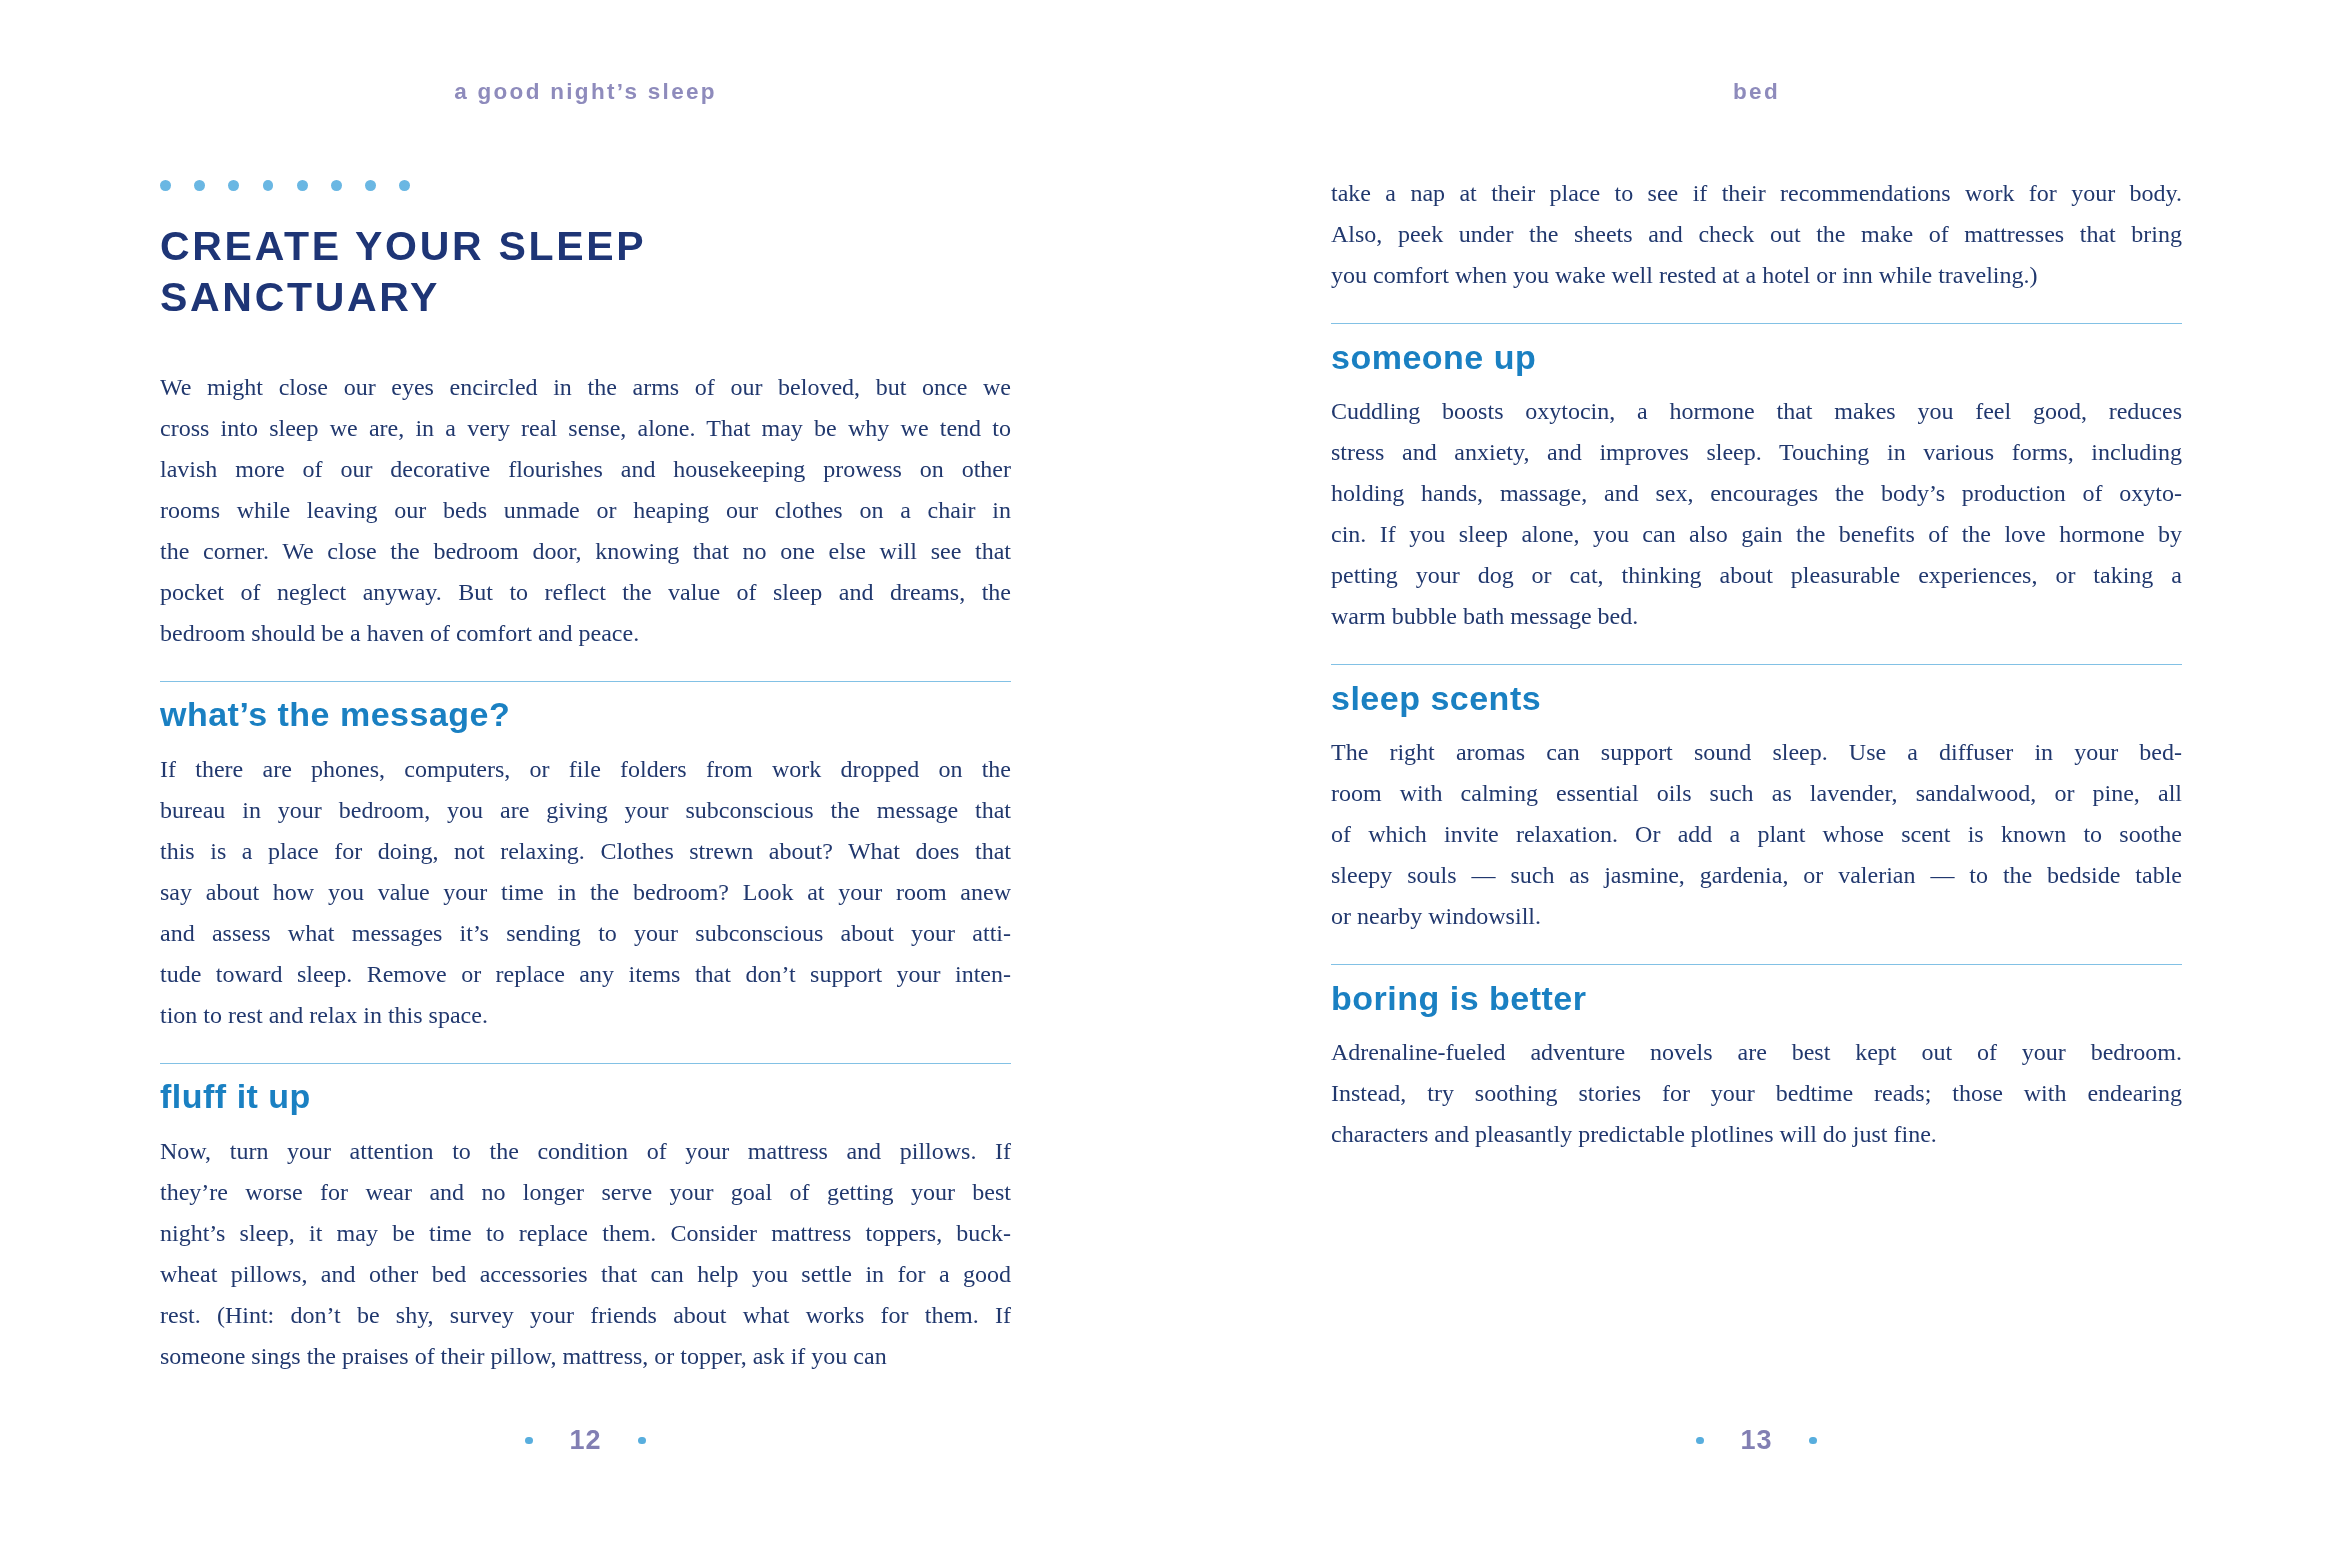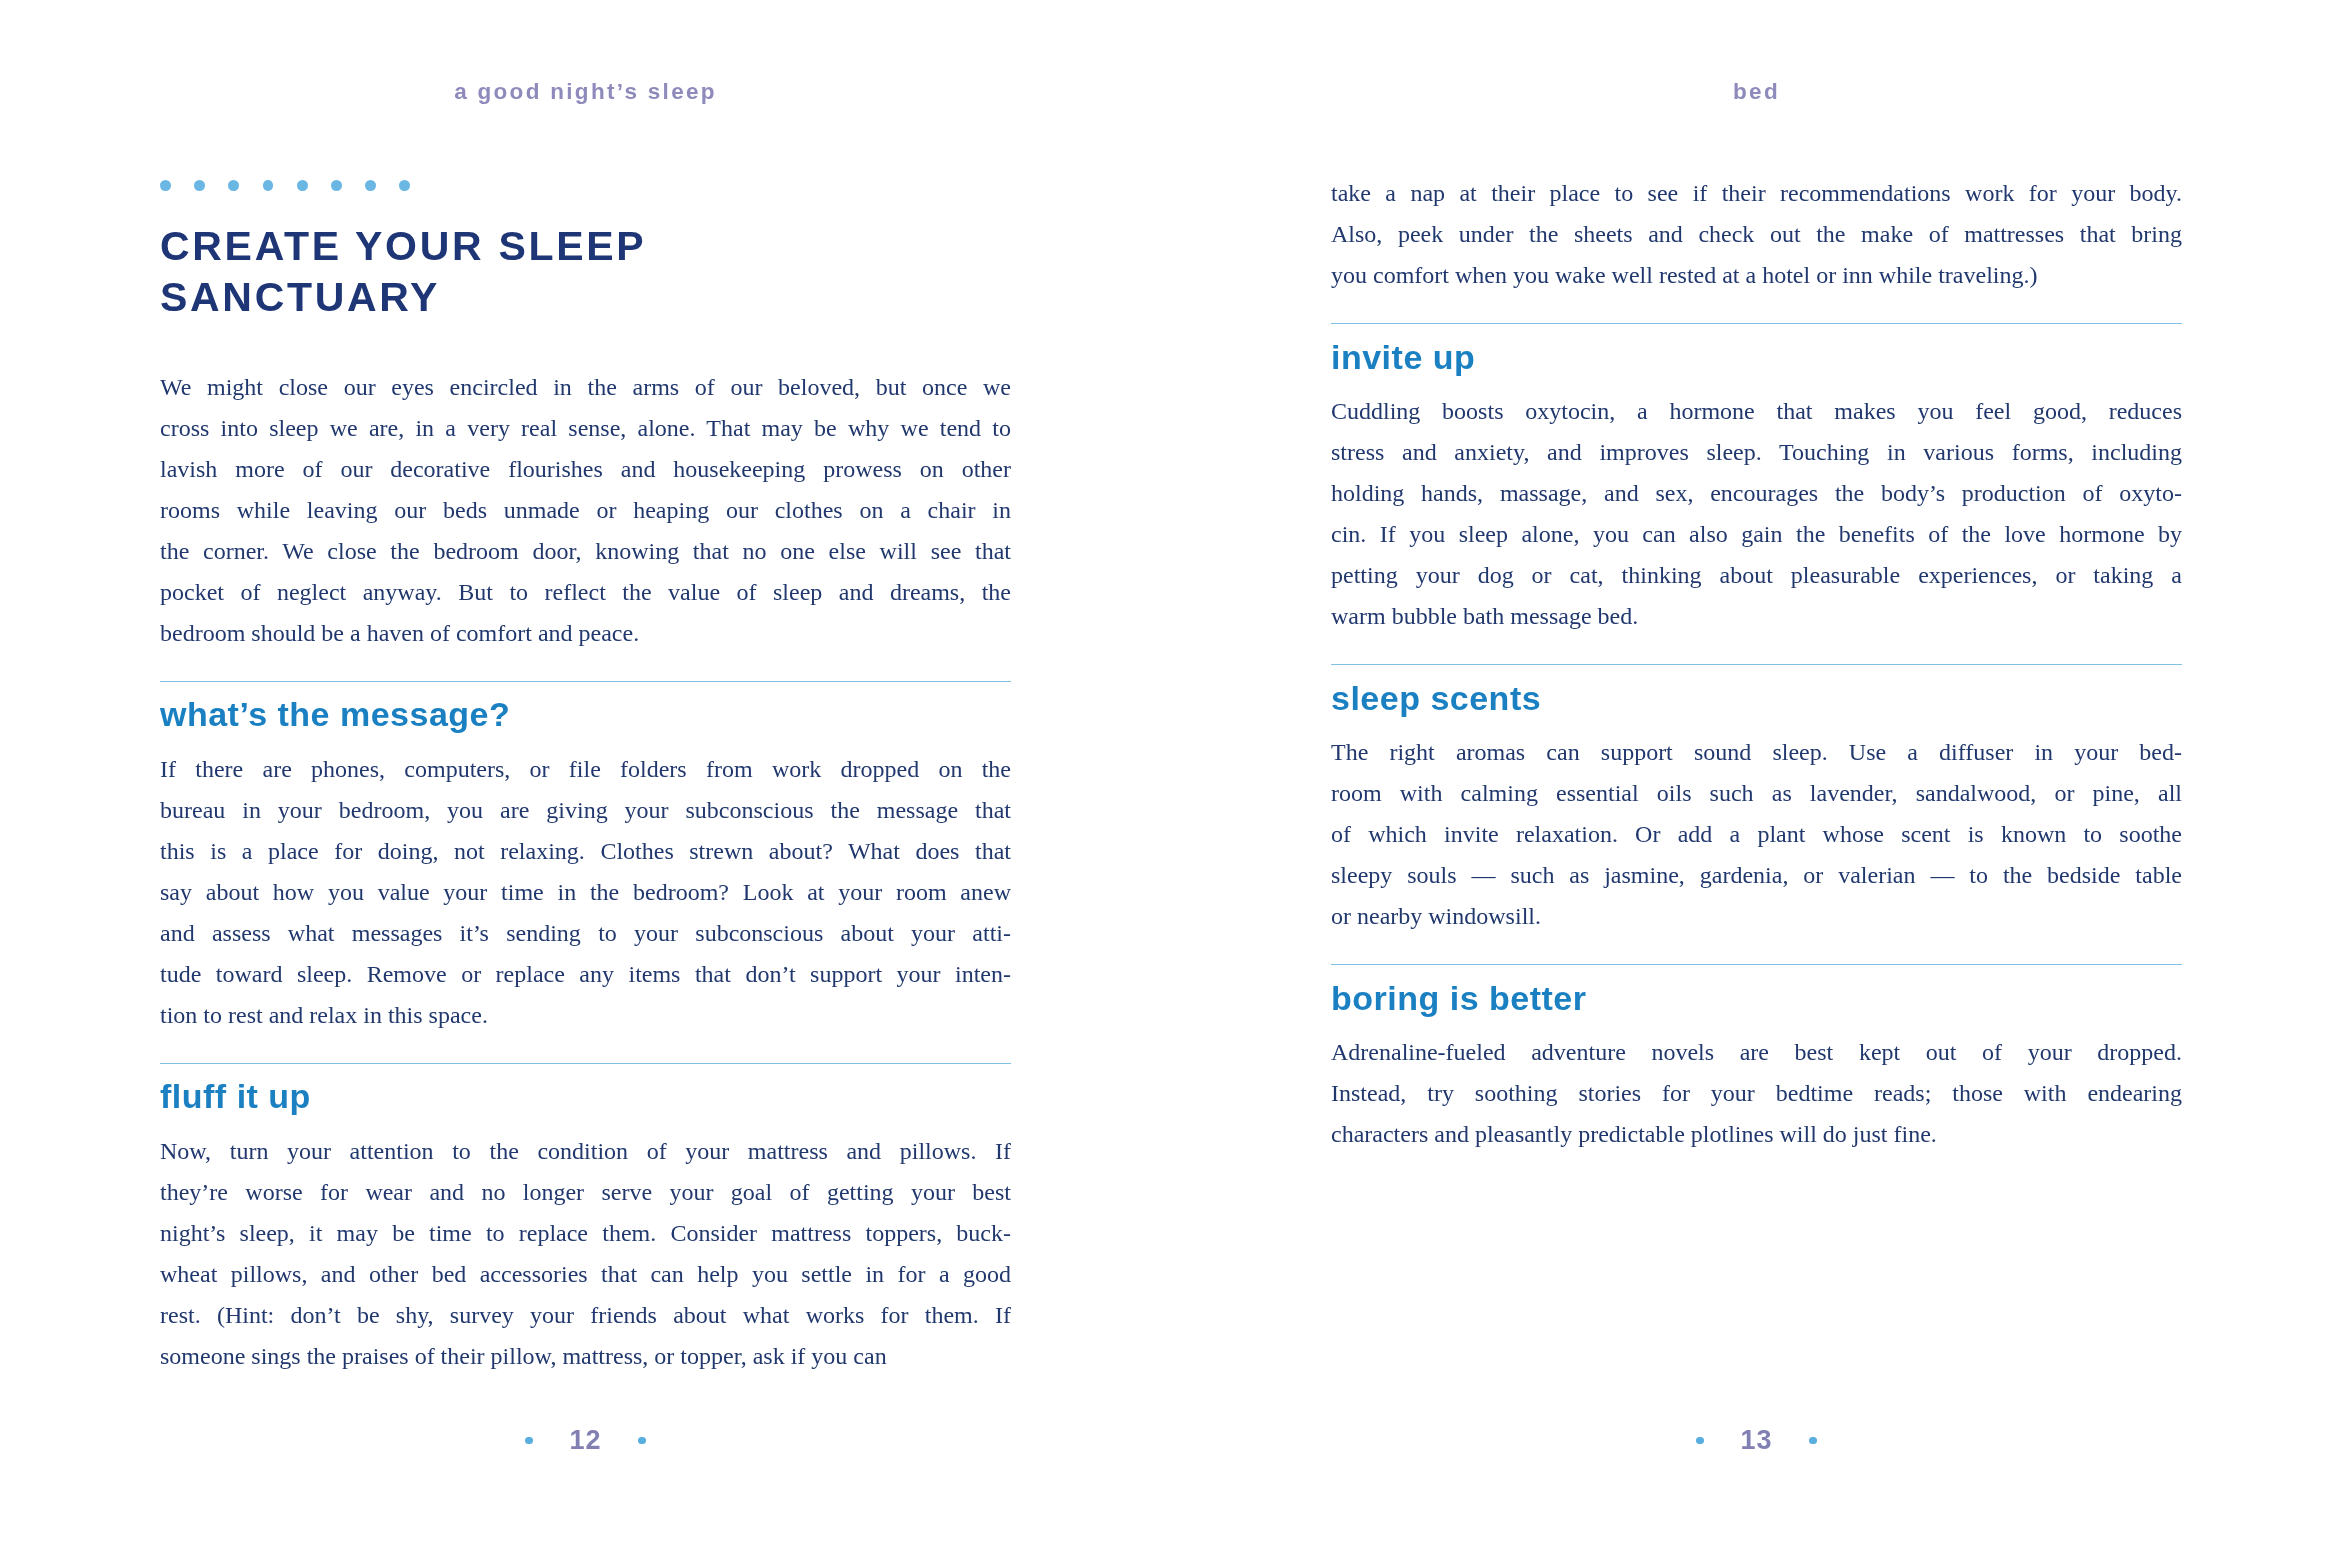--- a/index.html
+++ b/index.html
@@ -181,21 +181,21 @@
   <header class="running-head">bed</header>
   <div class="content">
     <div class="para continuation">
         <div class="line">take a nap at their place to see if their recommendations work for your body.</div>
         <div class="line">Also, peek under the sheets and check out the make of mattresses that bring</div>
         <div class="line">you comfort when you wake well rested at a hotel or inn while traveling.)</div>
       </div>
     <div>
         <section class="topic">
           <div class="topic-rule"></div>
-          <h2 class="topic-heading">invite up</h2>
+          <h2 class="topic-heading">someone up</h2>
           <div class="para">
             <div class="line">Cuddling boosts oxytocin, a hormone that makes you feel good, reduces</div>
             <div class="line">stress and anxiety, and improves sleep. Touching in various forms, including</div>
             <div class="line">holding hands, massage, and sex, encourages the body’s production of oxyto-</div>
             <div class="line">cin. If you sleep alone, you can also gain the benefits of the love hormone by</div>
             <div class="line">petting your dog or cat, thinking about pleasurable experiences, or taking a</div>
             <div class="line">warm bubble bath message bed.</div>
           </div>
         </section>
         <section class="topic">
@@ -206,21 +206,21 @@
             <div class="line">room with calming essential oils such as lavender, sandalwood, or pine, all</div>
             <div class="line">of which invite relaxation. Or add a plant whose scent is known to soothe</div>
             <div class="line">sleepy souls — such as jasmine, gardenia, or valerian — to the bedside table</div>
             <div class="line">or nearby windowsill.</div>
           </div>
         </section>
         <section class="topic">
           <div class="topic-rule"></div>
           <h2 class="topic-heading">boring is better</h2>
           <div class="para">
-            <div class="line">Adrenaline-fueled adventure novels are best kept out of your dropped.</div>
+            <div class="line">Adrenaline-fueled adventure novels are best kept out of your bedroom.</div>
             <div class="line">Instead, try soothing stories for your bedtime reads; those with endearing</div>
             <div class="line">characters and pleasantly predictable plotlines will do just fine.</div>
           </div>
         </section>
       </div>
   </div>
   <footer class="page-footer">
     <span class="footer-dot"></span>
     <span class="page-number">13</span>
     <span class="footer-dot"></span>

